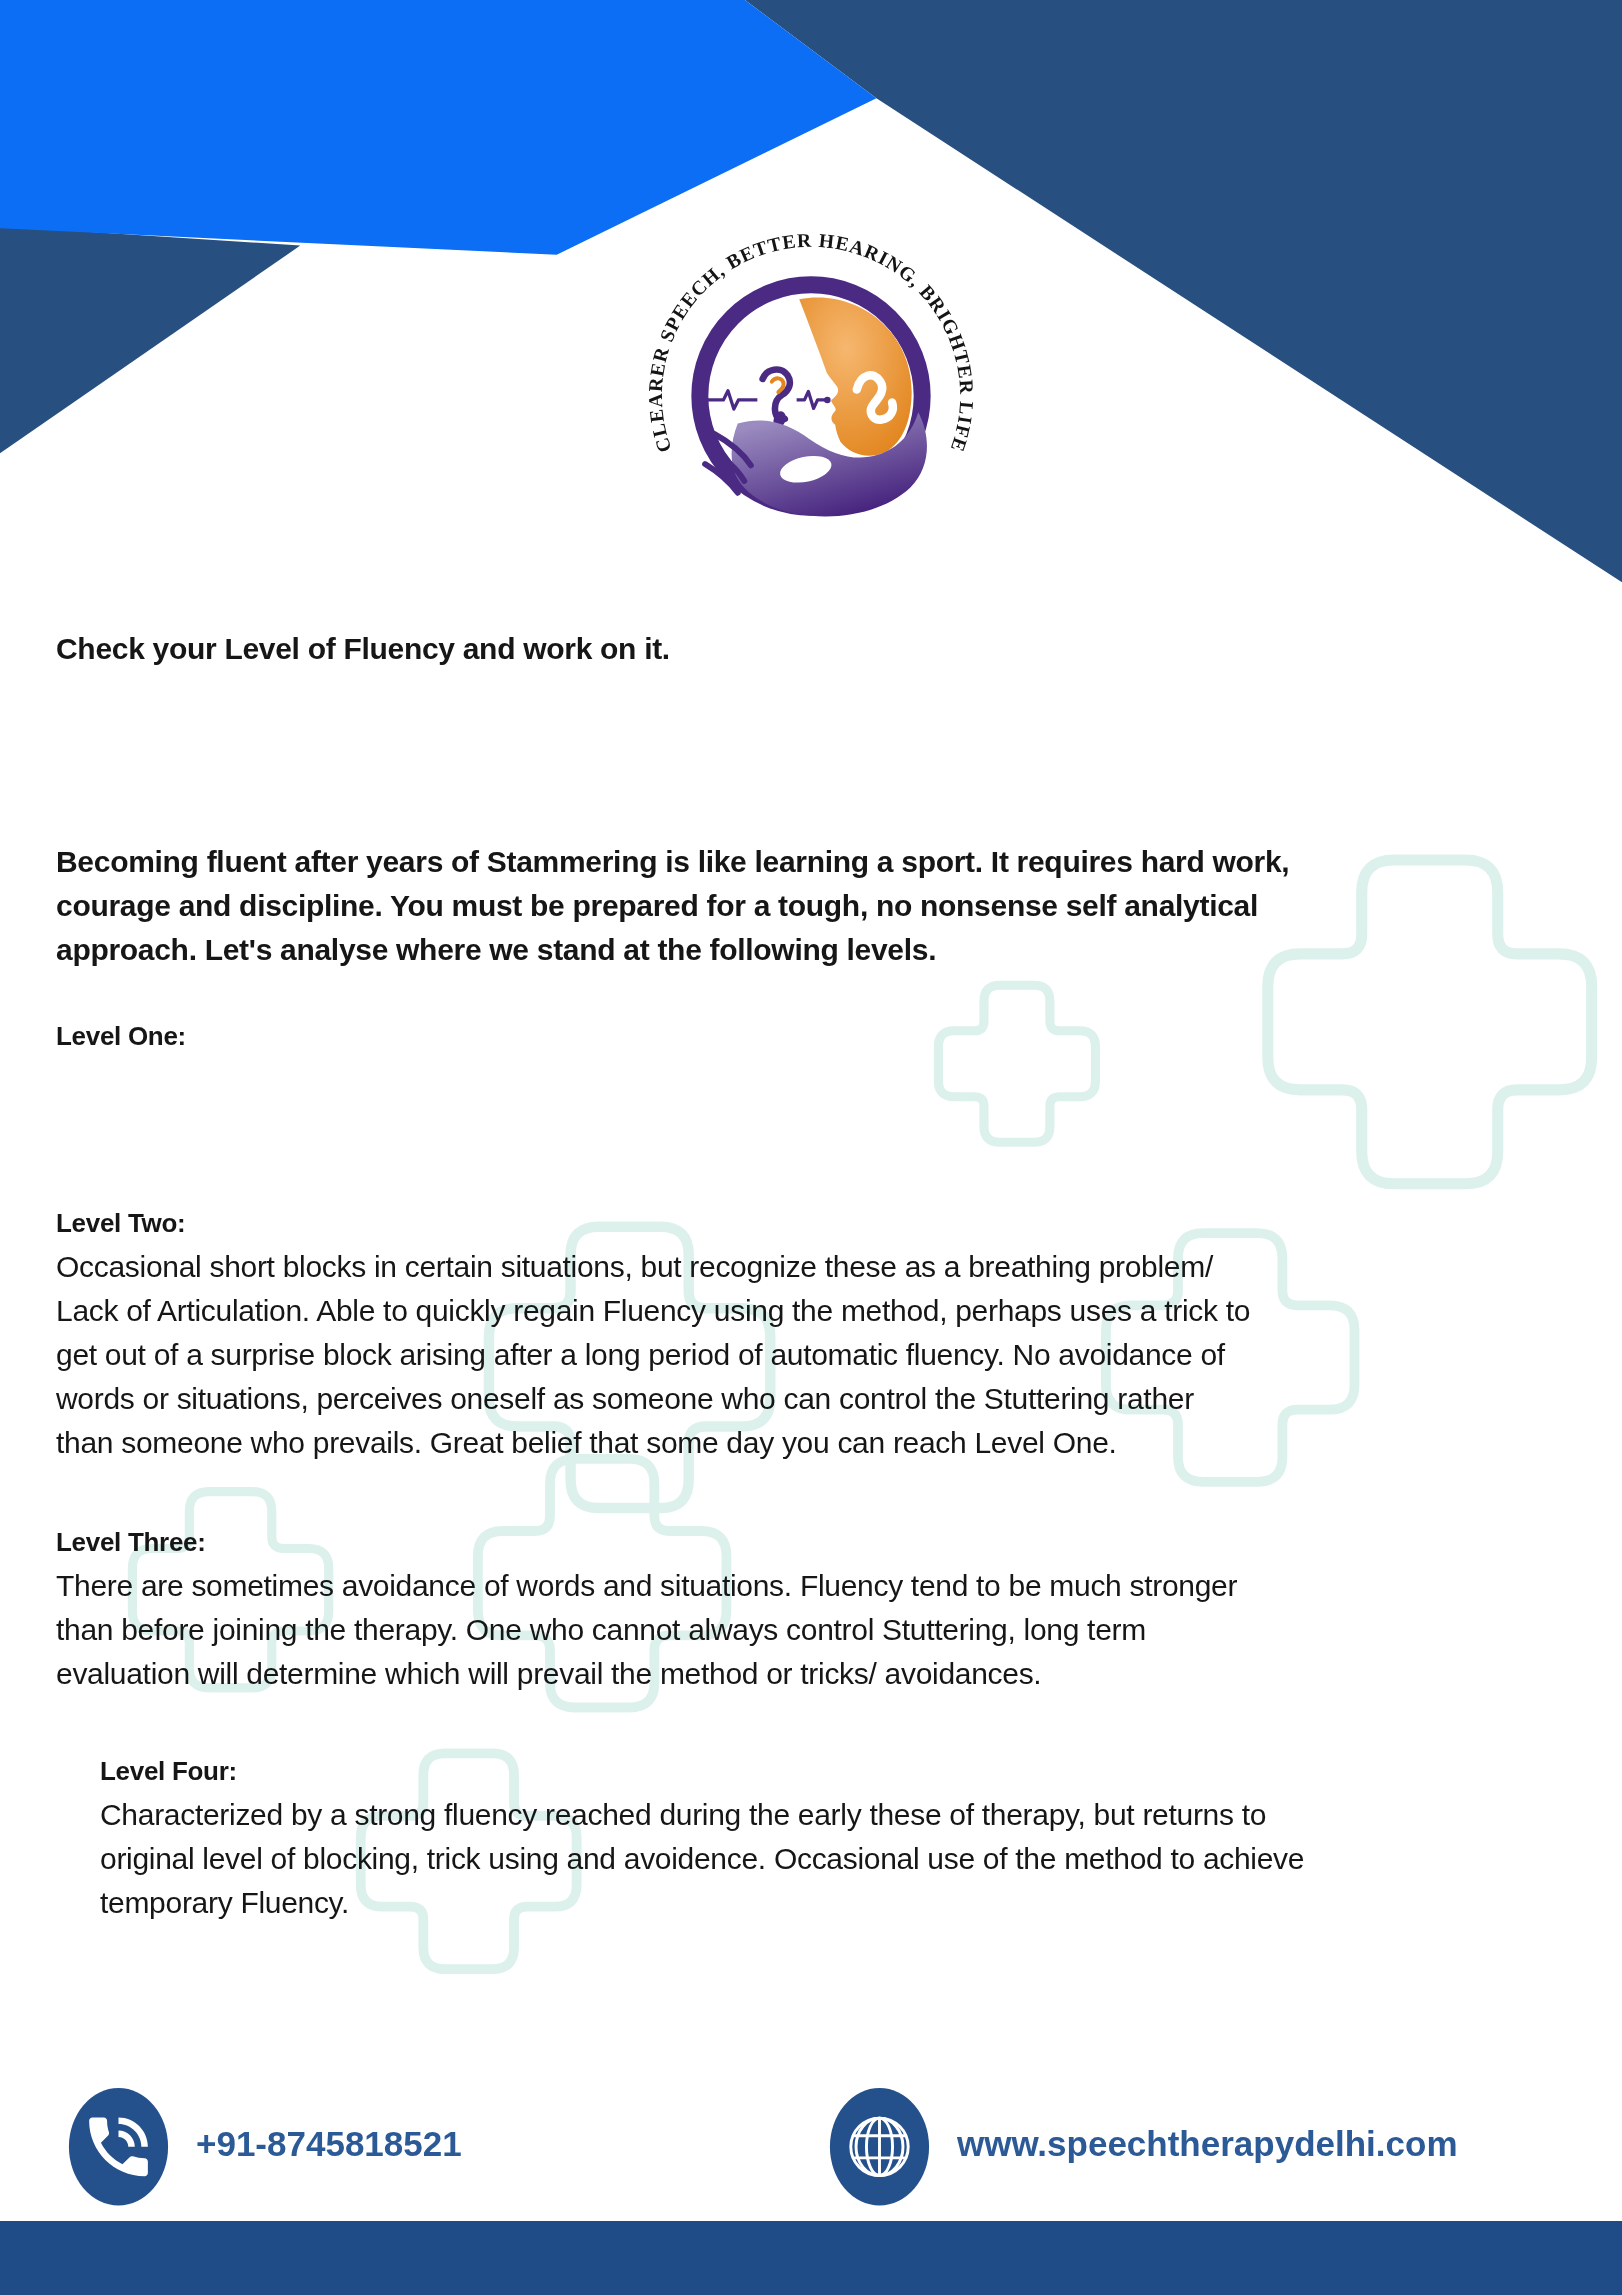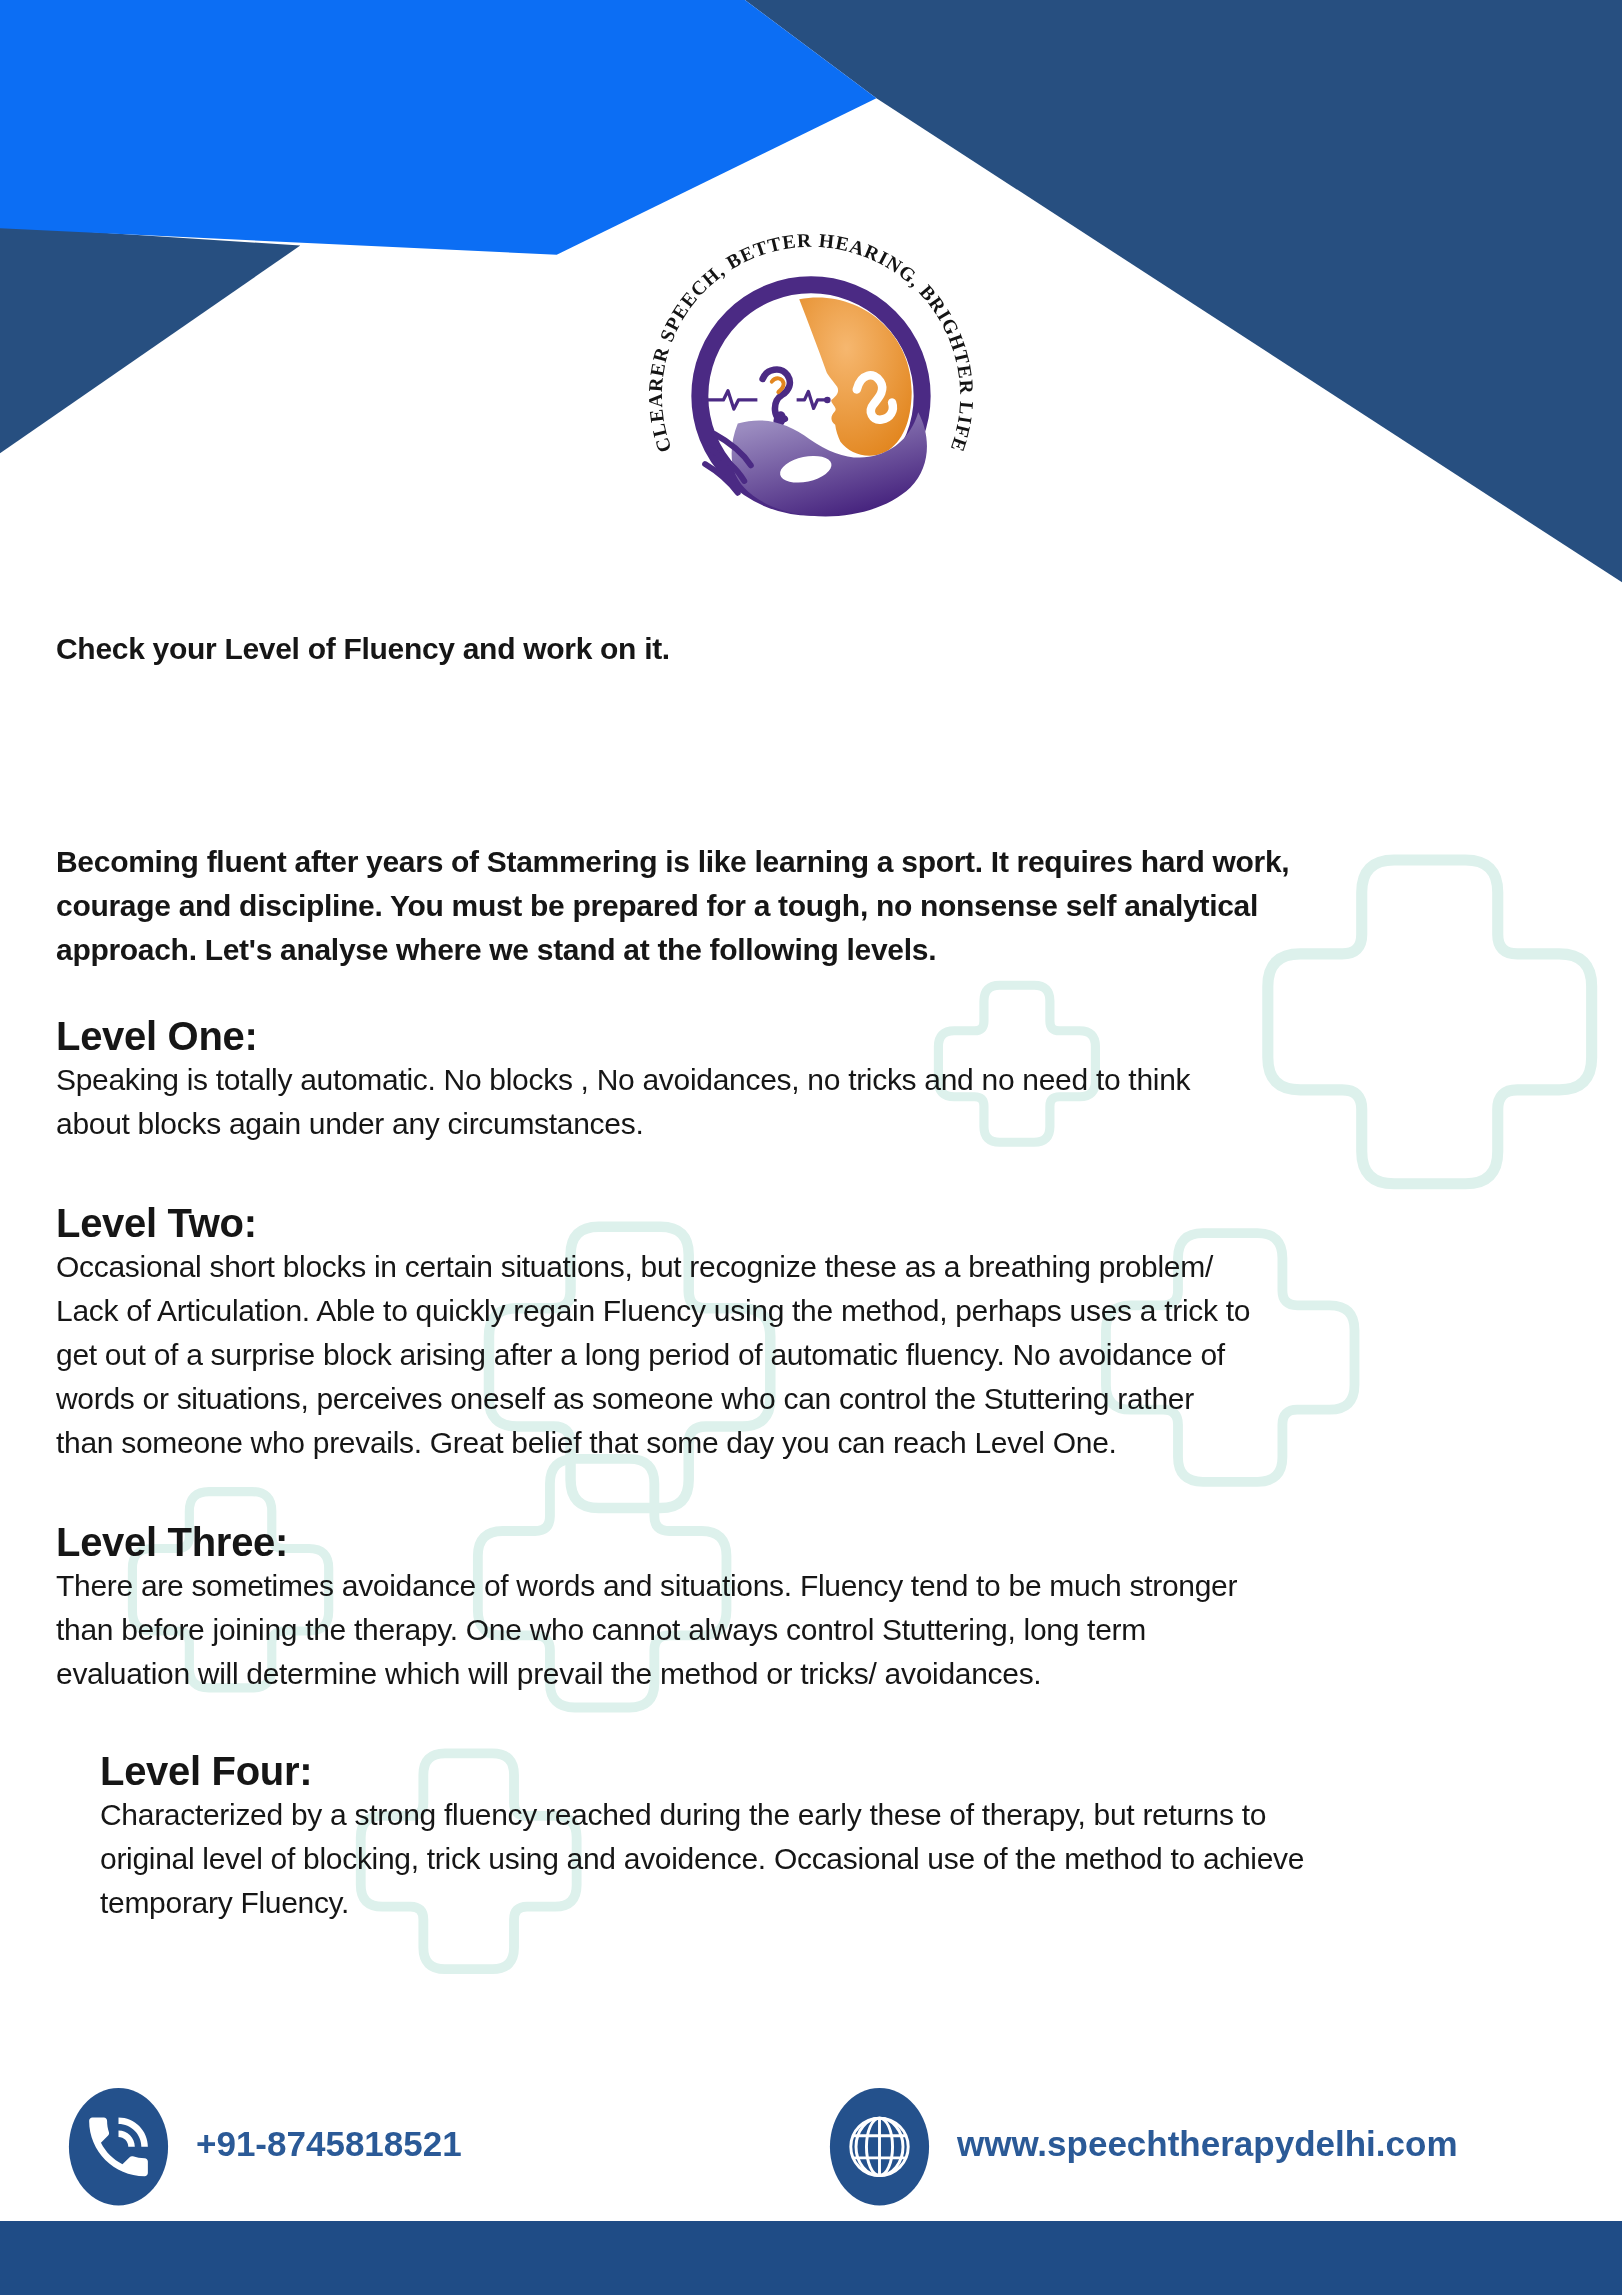--- a/index.html
+++ b/index.html
@@ -38,21 +38,21 @@
   .doc-title{
     position:absolute;left:0;top:722px;width:100%;
     text-align:center;font-size:44px;font-weight:bold;letter-spacing:0;
   }
   .intro{
     position:absolute;left:56px;top:840px;width:1525px;
     font-size:30px;font-weight:bold;line-height:44px;
     letter-spacing:-0.3px;white-space:pre-line;
   }
   .section{position:absolute;left:56px;width:1525px;}
-  .section .heading{font-size:40px;font-weight:bold;line-height:44px;letter-spacing:-0.3px;}
+  .section .heading{font-size:26px;font-weight:bold;line-height:44px;letter-spacing:-0.3px;}
   .section .body{font-size:30px;font-weight:normal;line-height:44px;letter-spacing:-0.3px;white-space:pre-line;}
   #section-0{top:1014px;}
   #section-1{top:1201px;}
   #section-2{top:1520px;}
   #section-3{top:1749px;margin-left:44px;}
   
   #footer{position:absolute;left:0;top:2068px;width:100%;height:228px;z-index:2;}
   .footer-icon{position:absolute;}
   #phone-icon-svg{left:65px;top:2080px;}
   #globe-icon-svg{left:826px;top:2080px;}
@@ -158,22 +158,20 @@
   </svg>
 
   <div class="textlayer">
     <div class="tagline">Check your Level of Fluency and work on it.</div>
     <div class="intro">Becoming fluent after years of Stammering is like learning a sport. It requires hard work,
 courage and discipline. You must be prepared for a tough, no nonsense self analytical
 approach. Let's analyse where we stand at the following levels.</div>
 
     <div class="section" id="section-0">
       <div class="heading">Level One:</div>
-      <div class="body">Speaking is totally automatic. No blocks , No avoidances, no tricks and no need to think
-about blocks again under any circumstances.</div>
     </div>
     <div class="section" id="section-2">
       <div class="heading">Level Three:</div>
       <div class="body">There are sometimes avoidance of words and situations. Fluency tend to be much stronger
 than before joining the therapy. One who cannot always control Stuttering, long term
 evaluation will determine which will prevail the method or tricks/ avoidances.</div>
     </div>
     <div class="section" id="section-1">
       <div class="heading">Level Two:</div>
       <div class="body">Occasional short blocks in certain situations, but recognize these as a breathing problem/

